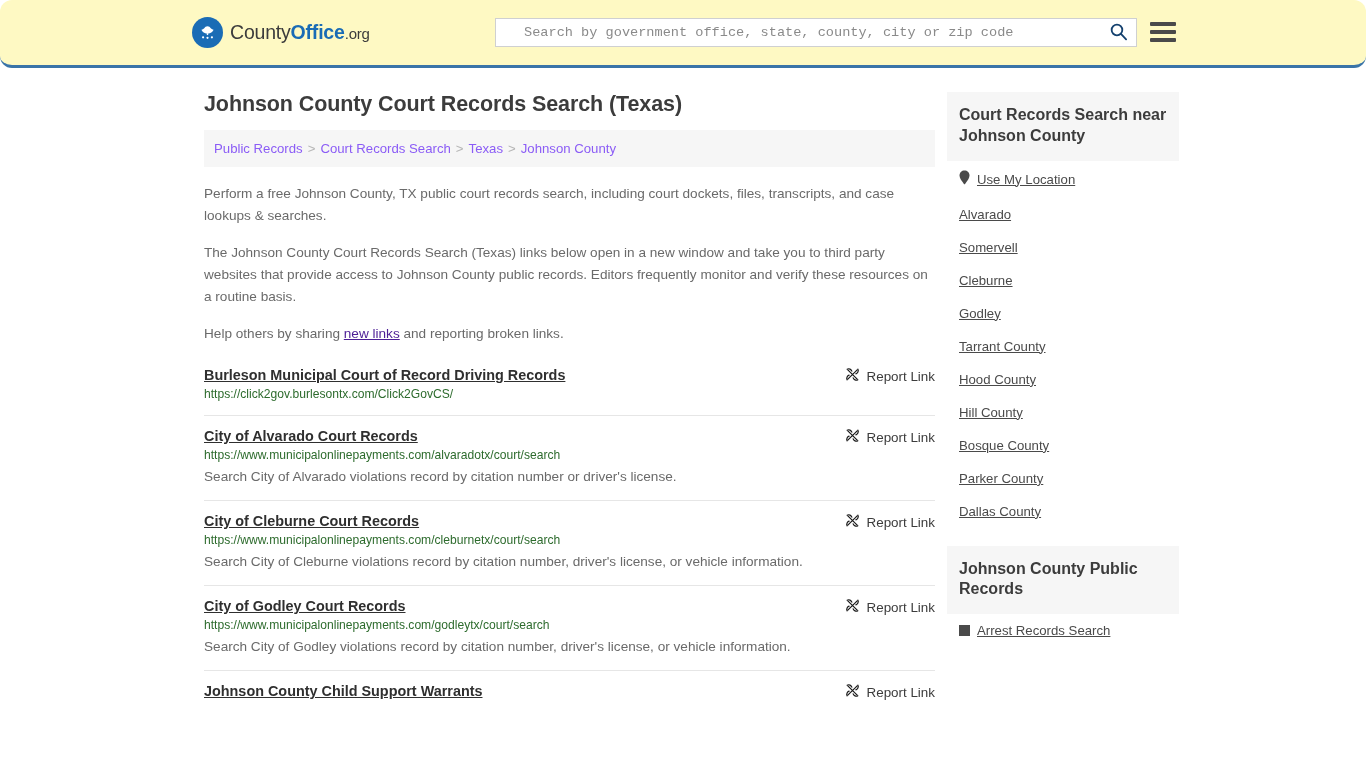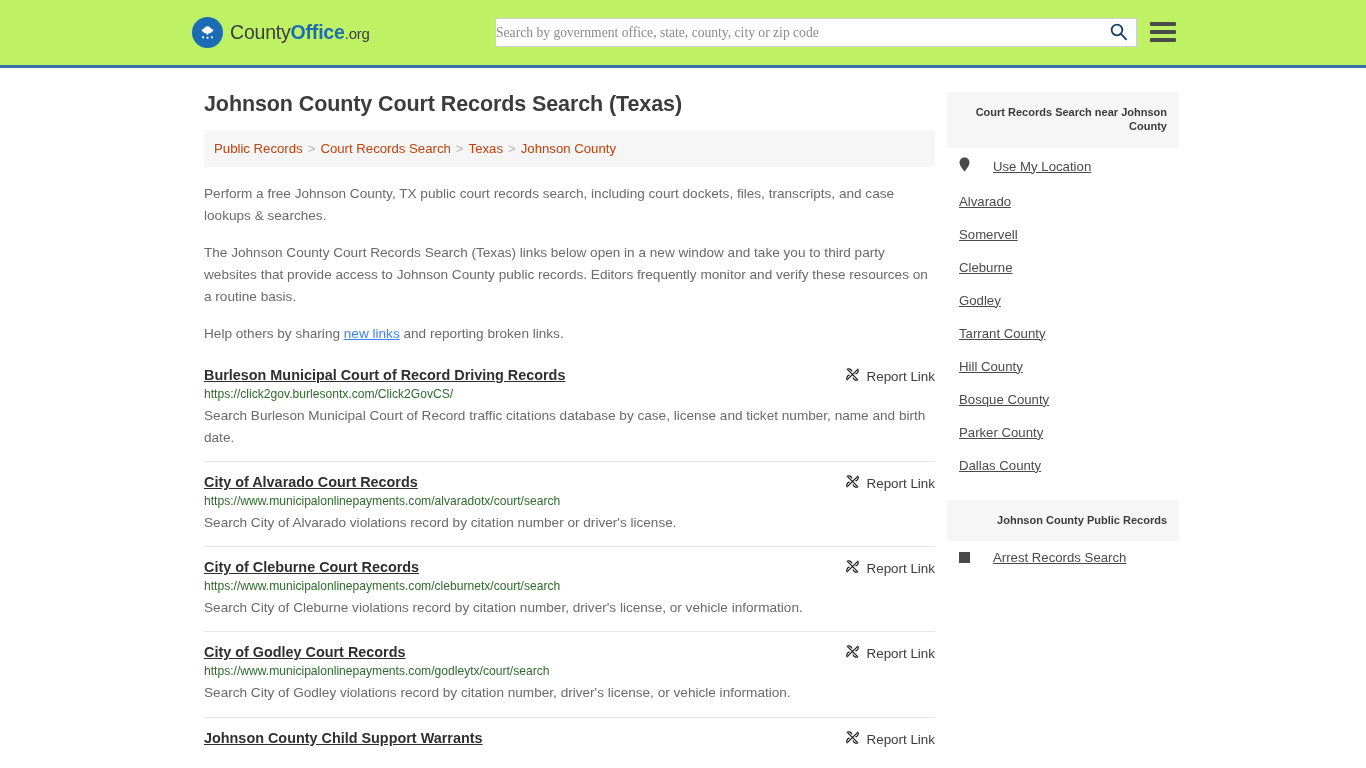--- a/index.html
+++ b/index.html
@@ -8,25 +8,26 @@
     width: 1366px; height: 768px;
     overflow: hidden;
     background: #ffffff;
     font-family: "Liberation Sans", sans-serif;
     -webkit-font-smoothing: antialiased;
   }
 
   
   .site-header {
     height: 68px;
-    background: #bef264;
+    background: #fef9c3;
     border-bottom: 3px solid #3a74a8;
     display: flex;
     align-items: center;
     position: relative;
+    border-radius: 12px;
   }
   .brand {
     display: flex;
     align-items: center;
     margin-left: 192px;
     text-decoration: none;
   }
   .brand-logo {
     width: 31px; height: 31px;
     border-radius: 50%;
@@ -55,24 +56,24 @@
     background: #ffffff;
     border: 1px solid #cfd0d1;
     display: flex;
     align-items: center;
   }
   .search-input {
     border: 0;
     outline: none;
     flex: 1 1 auto;
     height: 100%;
-    padding: 0 0;
+    padding: 0 28px;
     font-size: 13.6px;
     color: #2b2b2b;
-    font-family: Liberation Serif, serif;
+    font-family: Liberation Mono, monospace;
     background: transparent;
   }
   .search-input::placeholder { color: #8a8a8a; opacity: 1; }
   .search-btn {
     background: transparent;
     border: 0;
     width: 36px; height: 100%;
     display: flex; align-items: center; justify-content: center;
     cursor: pointer;
     padding: 0;
@@ -120,33 +121,33 @@
 
   .breadcrumb {
     background: #f6f6f6;
     padding: 11px 10px;
     font-size: 13.2px;
     color: #6f6f6f;
     margin-bottom: 16px;
     white-space: nowrap;
   }
   .breadcrumb a {
-    color: #c2410c;
+    color: #8b5cf6;
     text-decoration: none;
   }
   .breadcrumb .sep { color: #b5b5b5; margin: 0 5px; }
 
   .intro p {
     font-size: 13.6px;
     line-height: 1.62;
     color: #6a6a6a;
     margin: 0 0 15px 0;
   }
   .intro a {
-    color: #3b82f6;
+    color: #4c1d95;
     text-decoration: underline;
     font-weight: normal;
   }
 
   
   .results { margin-top: 12px; }
   .result {
     padding: 11px 0 12px 0;
     border-top: 1px solid #e6e6e6;
   }
@@ -188,33 +189,32 @@
     font-size: 13.6px;
     color: #6a6a6a;
     line-height: 1.63;
     margin-top: 2px;
   }
 
   
   .side-panel-title {
     background: #f6f6f6;
     padding: 13px 12px 14px 12px;
-    font-size: 11px;
+    font-size: 16px;
     font-weight: bold;
     color: #3c3c3c;
     line-height: 1.3;
     margin-top: 24px;
-    text-align: right;
   }
   .side-list { margin: 0; padding: 0; list-style: none; }
   .side-list li {
     padding: 9px 12px 9px 12px;
     display: flex;
     align-items: center;
-    gap: 23px;
+    gap: 7px;
   }
   .side-list li a {
     font-size: 13.2px;
     color: #4a4a4a;
     text-decoration: underline;
     cursor: pointer;
   }
   .pin-icon { flex: 0 0 auto; display: block; }
   .sq-icon {
     width: 11px; height: 11px;
@@ -288,21 +288,20 @@
                 <svg width="15" height="15" viewBox="0 0 16 16">
                   <path d="M2.3 2.3 C4.4 1.1 6.6 2.6 7.3 4.4 M13.7 13.7 C11.6 14.9 9.4 13.4 8.7 11.6" fill="none" stroke="#1a1a1a" stroke-width="1.3" stroke-linecap="round"></path>
                   <path d="M2.3 13.7 C1.1 11.6 2.6 9.4 4.4 8.7 M13.7 2.3 C14.9 4.4 13.4 6.6 11.6 7.3" fill="none" stroke="#1a1a1a" stroke-width="1.3" stroke-linecap="round"></path>
                   <path d="M3 3 L13 13 M13 3 L3 13" fill="none" stroke="#1a1a1a" stroke-width="1.3" stroke-linecap="round"></path>
                 </svg>
               </span>
               <span class="rl-text">Report Link</span>
             </span>
           </div>
           <div class="result-url">https://click2gov.burlesontx.com/Click2GovCS/</div>
-          <div class="result-desc">Search Burleson Municipal Court of Record traffic citations database by case, license and ticket number, name and birth date.</div>
         </div>
 
         <div class="result">
           <div class="result-head">
             <a class="result-title">City of Alvarado Court Records</a>
             <span class="report-link">
               <span>
                 <svg width="15" height="15" viewBox="0 0 16 16">
                   <path d="M2.3 2.3 C4.4 1.1 6.6 2.6 7.3 4.4 M13.7 13.7 C11.6 14.9 9.4 13.4 8.7 11.6" fill="none" stroke="#1a1a1a" stroke-width="1.3" stroke-linecap="round"></path>
                   <path d="M2.3 13.7 C1.1 11.6 2.6 9.4 4.4 8.7 M13.7 2.3 C14.9 4.4 13.4 6.6 11.6 7.3" fill="none" stroke="#1a1a1a" stroke-width="1.3" stroke-linecap="round"></path>
@@ -395,20 +394,23 @@
         <li>
             <a>Cleburne</a>
           </li>
         <li>
             <a>Godley</a>
           </li>
         <li>
             <a>Tarrant County</a>
           </li>
         <li>
+            <a>Hood County</a>
+          </li>
+        <li>
             <a>Hill County</a>
           </li>
         <li>
             <a>Bosque County</a>
           </li>
         <li>
             <a>Parker County</a>
           </li>
         <li>
             <a>Dallas County</a>

